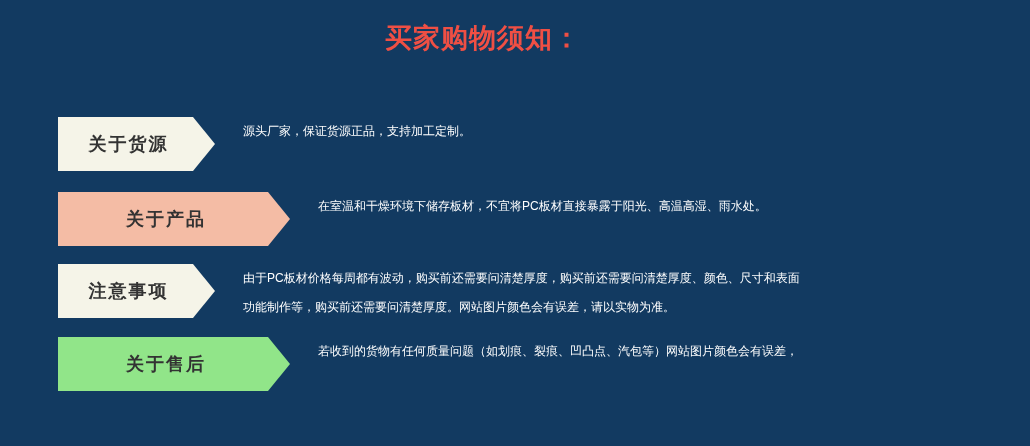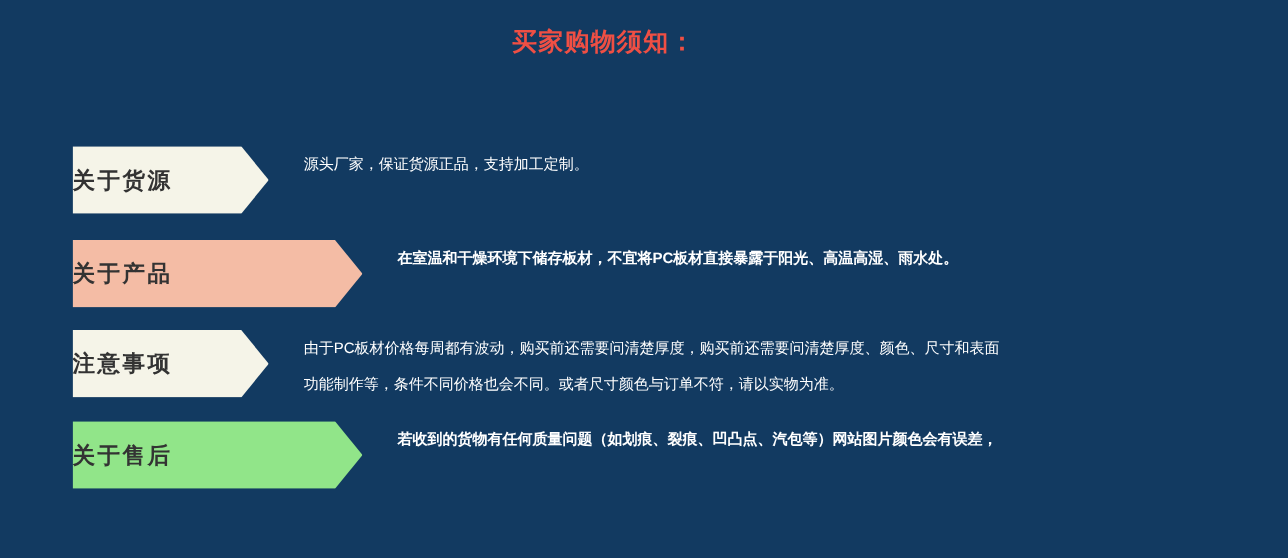--- a/index.html
+++ b/index.html
@@ -20,21 +20,21 @@
     background: #123a61;
   }
 
   
   .page-title {
     position: absolute;
     left: 0;
     top: 22px;
     width: 966px;
     text-align: center;
-    font-size: 20px;
+    font-size: 27px;
     font-weight: bold;
     color: #ef4f44;
     letter-spacing: 1px;
     line-height: 1.2;
     white-space: nowrap;
   }
 
   
   .row {
     position: absolute;
@@ -47,21 +47,21 @@
   .row-3 { top: 264px; }
   .row-4 { top: 337px; }
 
   
   .label-arrow {
     position: absolute;
     top: 0;
     height: 54px;
     display: flex;
     align-items: center;
-    justify-content: flex-start;
+    justify-content: center;
     box-sizing: border-box;
     clip-path: polygon(0 0, calc(100% - 22px) 0, 100% 50%, calc(100% - 22px) 100%, 0 100%);
     -webkit-clip-path: polygon(0 0, calc(100% - 22px) 0, 100% 50%, calc(100% - 22px) 100%, 0 100%);
   }
   .label-arrow .label-text {
     font-size: 18px;
     font-weight: bold;
     color: #333333;
     letter-spacing: 2px;
     white-space: nowrap;
@@ -78,21 +78,21 @@
   
   .row-text {
     position: absolute;
     top: 0;
     color: #ffffff;
     font-size: 12px;
     line-height: 29px;
     white-space: nowrap;
   }
   .text-near { left: 243px; }
-  .text-far  { left: 318px; font-weight: bold; }
+  .text-far  { left: 318px; }
   .row-text .line { display: block; }
 </style>
 </head>
 <body>
 
 <div id="page">
 
   <div class="page-title">买家购物须知：</div>
 
   <div class="row row-1">
@@ -112,21 +112,21 @@
       <span class="line">在室温和干燥环境下储存板材，不宜将PC板材直接暴露于阳光、高温高湿、雨水处。</span>
     </div>
   </div>
 
   <div class="row row-3">
     <div class="label-arrow arrow-short arrow-cream">
       <span class="label-text">注意事项</span>
     </div>
     <div class="row-text text-near">
       <span class="line">由于PC板材价格每周都有波动，购买前还需要问清楚厚度，购买前还需要问清楚厚度、颜色、尺寸和表面</span>
-      <span class="line">功能制作等，条件不同价格也会不同。或者尺寸颜色与订单不符，请以实物为准。</span>
+      <span class="line">功能制作等，购买前还需要问清楚厚度。网站图片颜色会有误差，请以实物为准。</span>
     </div>
   </div>
 
   <div class="row row-4">
     <div class="label-arrow arrow-long arrow-green">
       <span class="label-text">关于售后</span>
     </div>
     <div class="row-text text-far">
       <span class="line">若收到的货物有任何质量问题（如划痕、裂痕、凹凸点、汽包等）网站图片颜色会有误差，</span>
     </div>

